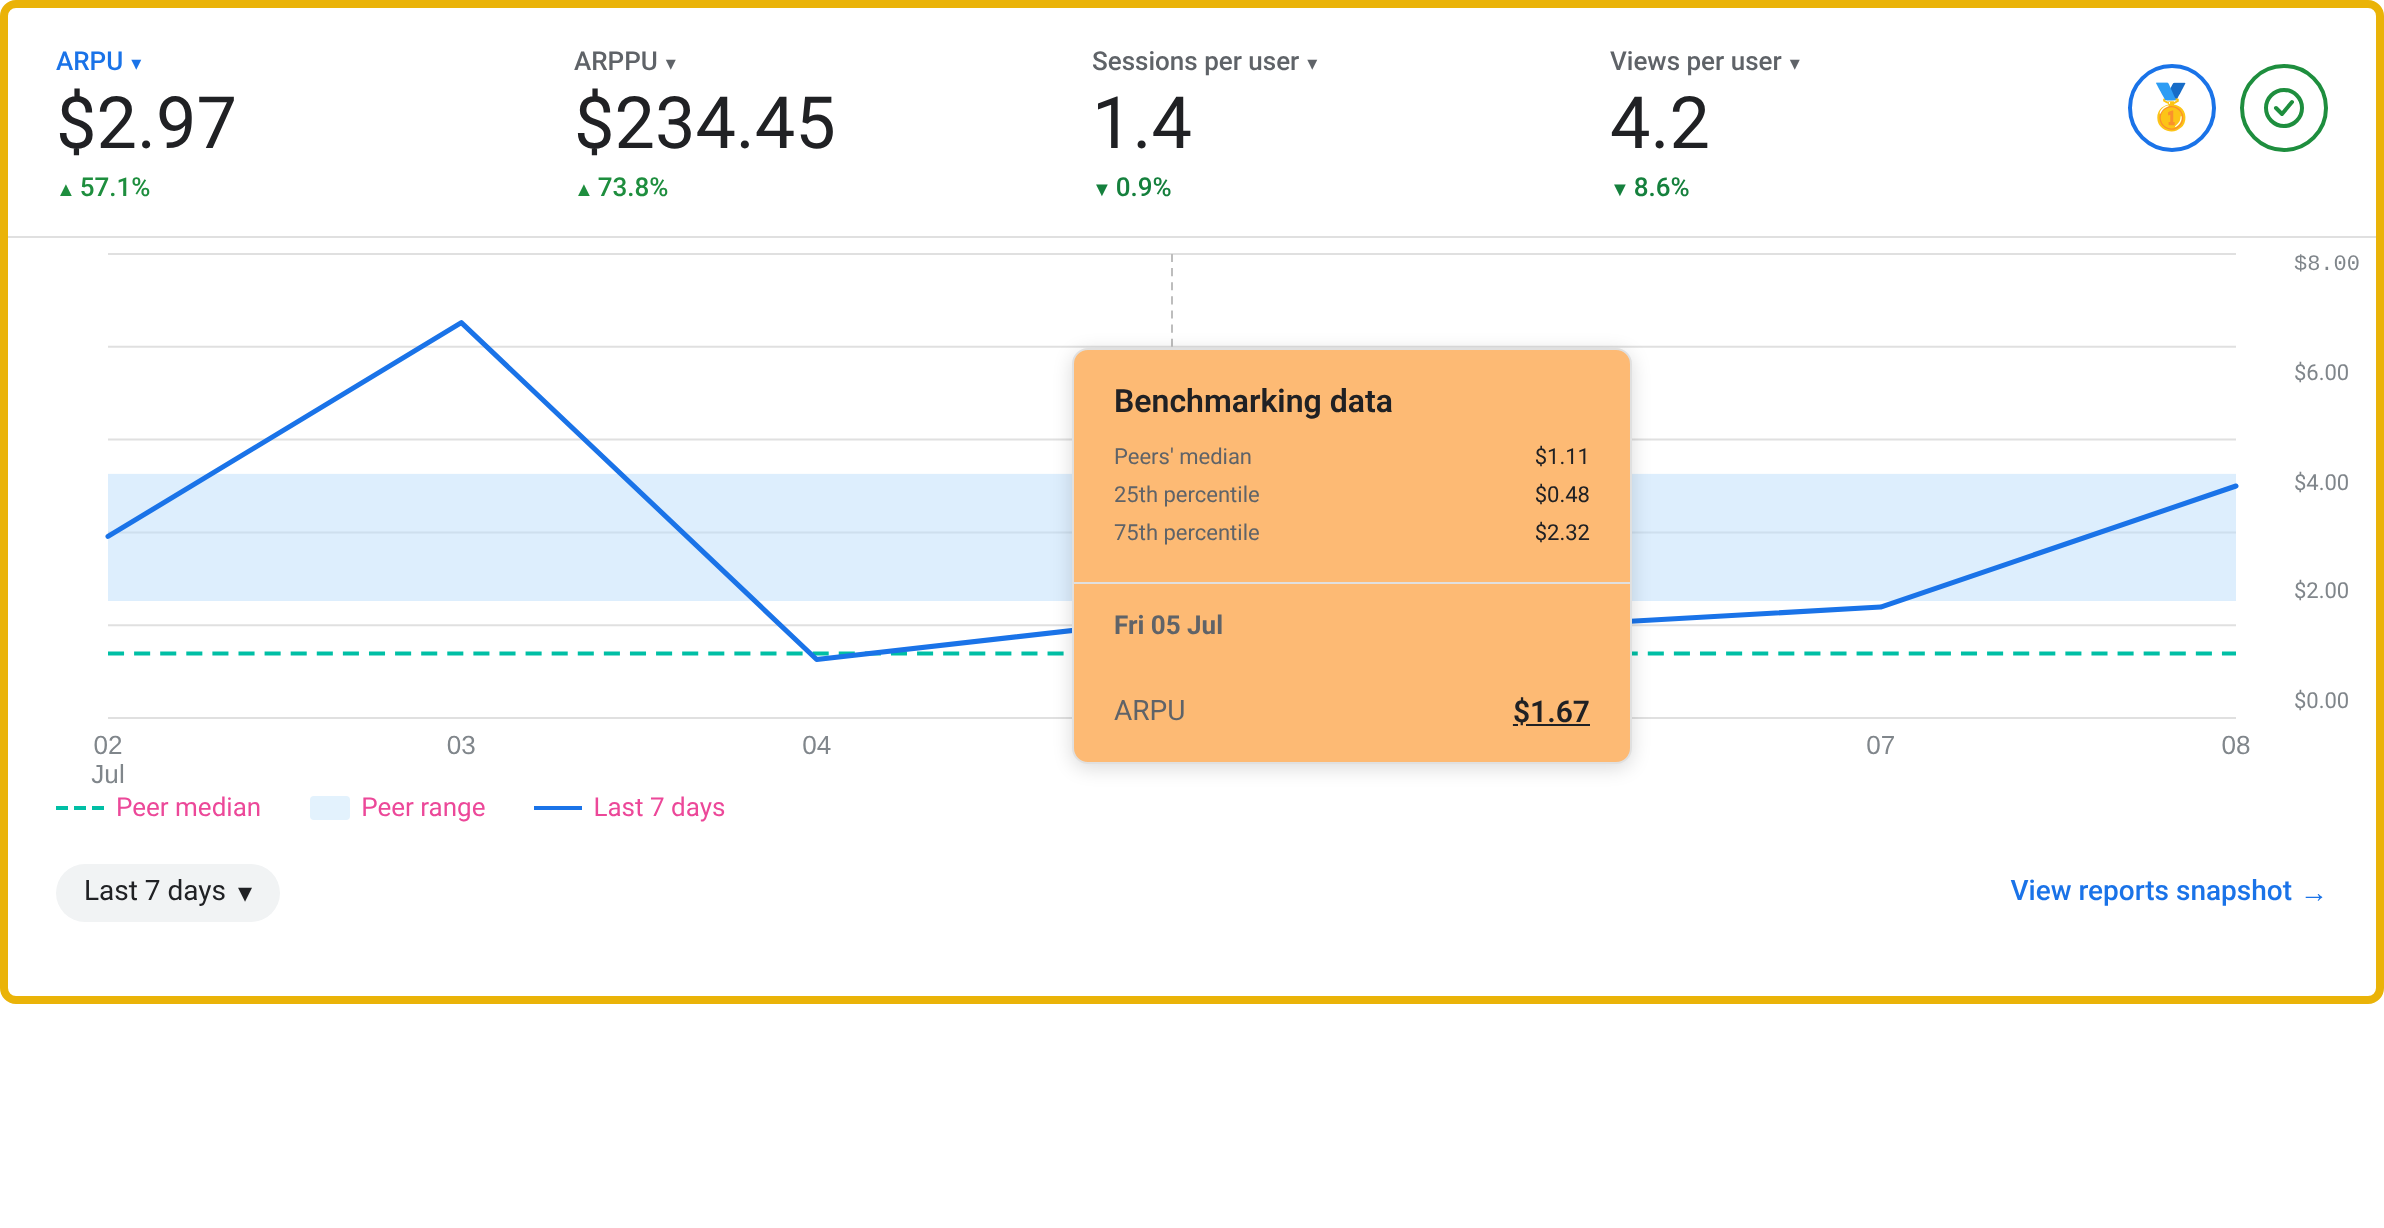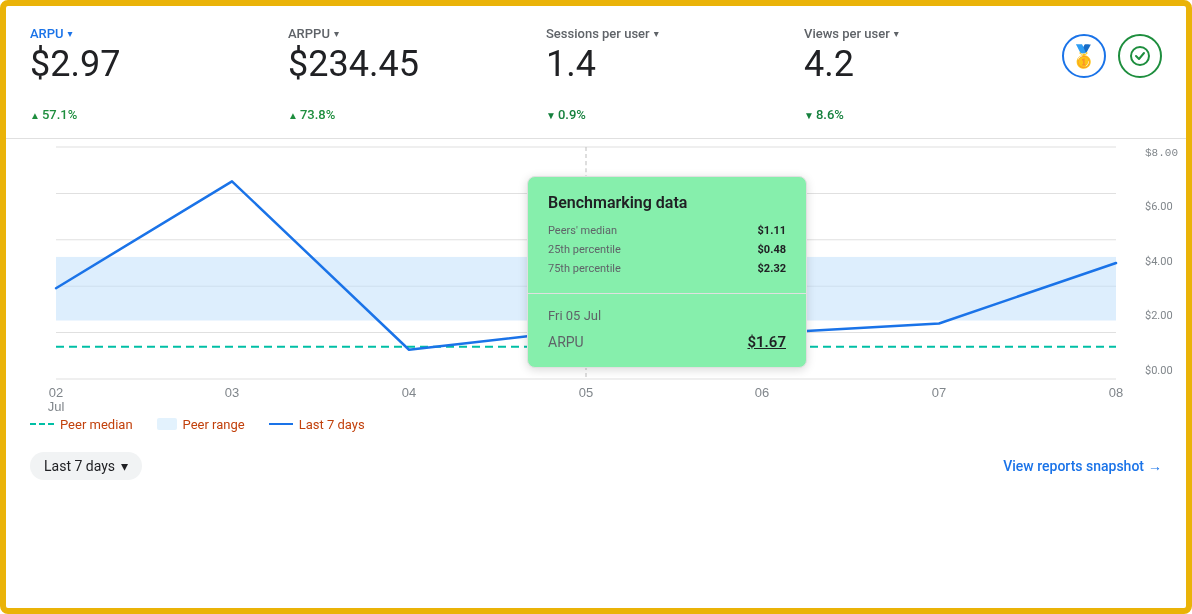--- a/index.html
+++ b/index.html
@@ -7,24 +7,24 @@
       font-family: 'Google Sans', Roboto, Arial, sans-serif;
       background: #fff;
       width: 1192px;
       height: 614px;
       overflow: hidden;
       position: relative;
     }
 
     .card {
       background: #fff;
-      border: 6px solid #eab308;
+      border: 4px solid #eab308;
       border-radius: 8px;
       width: 1192px;
-      height: 614px;
+      height: 502px;
       position: relative;
       overflow: hidden;
     }
 
     
     .metrics-row {
       display: flex;
       align-items: flex-start;
       padding: 20px 24px 16px 24px;
       border-bottom: 1px solid #e0e0e0;
@@ -56,21 +56,21 @@
       color: #5f6368;
     }
     .metric-label.gray .chevron {
       color: #5f6368;
     }
 
     .metric-value {
       font-size: 36px;
       font-weight: 400;
       color: #202124;
-      margin-bottom: 22px;
+      margin-bottom: 4px;
       line-height: 1.1;
     }
 
     .metric-change {
       font-size: 13px;
       font-weight: 500;
     }
 
     .metric-change.positive { color: #1e8e3e; }
     .metric-change.negative { color: #15803d; }
@@ -112,21 +112,21 @@
       height: 100%;
     }
 
     
     .legend {
       display: flex;
       align-items: center;
       gap: 24px;
       padding: 8px 24px;
       font-size: 13px;
-      color: #c2410c;
+      color: #ec4899;
     }
 
     .legend-item {
       display: flex;
       align-items: center;
       gap: 6px;
     }
 
     .legend-line-dashed {
       width: 24px;
@@ -175,22 +175,22 @@
       cursor: pointer;
       display: flex;
       align-items: center;
       gap: 4px;
     }
 
     
     .tooltip {
       position: absolute;
       top: 170px;
-      left: 521px;
-      background: #86efac;
+      left: 532px;
+      background: #fdba74;
       border: 1px solid #e0e0e0;
       border-radius: 8px;
       box-shadow: 0 2px 10px rgba(0,0,0,0.15);
       width: 280px;
       padding: 0;
       z-index: 10;
     }
 
     .tooltip-header {
       padding: 16px 20px 12px 20px;
@@ -207,32 +207,33 @@
     .tooltip-row {
       display: flex;
       justify-content: space-between;
       align-items: flex-start;
       margin-bottom: 6px;
       font-size: 11px;
       color: #5f6368;
     }
 
     .tooltip-row .val {
-      font-weight: 700;
+      font-weight: 400;
       color: #202124;
     }
 
     .tooltip-body {
       padding: 14px 20px 16px 20px;
     }
 
     .tooltip-date {
       font-size: 13px;
       color: #5f6368;
-      margin-bottom: 10px;
+      margin-bottom: 26px;
+      font-weight: bold;
     }
 
     .tooltip-metric-row {
       display: flex;
       justify-content: space-between;
       align-items: center;
       font-size: 14px;
       color: #5f6368;
     }
 

